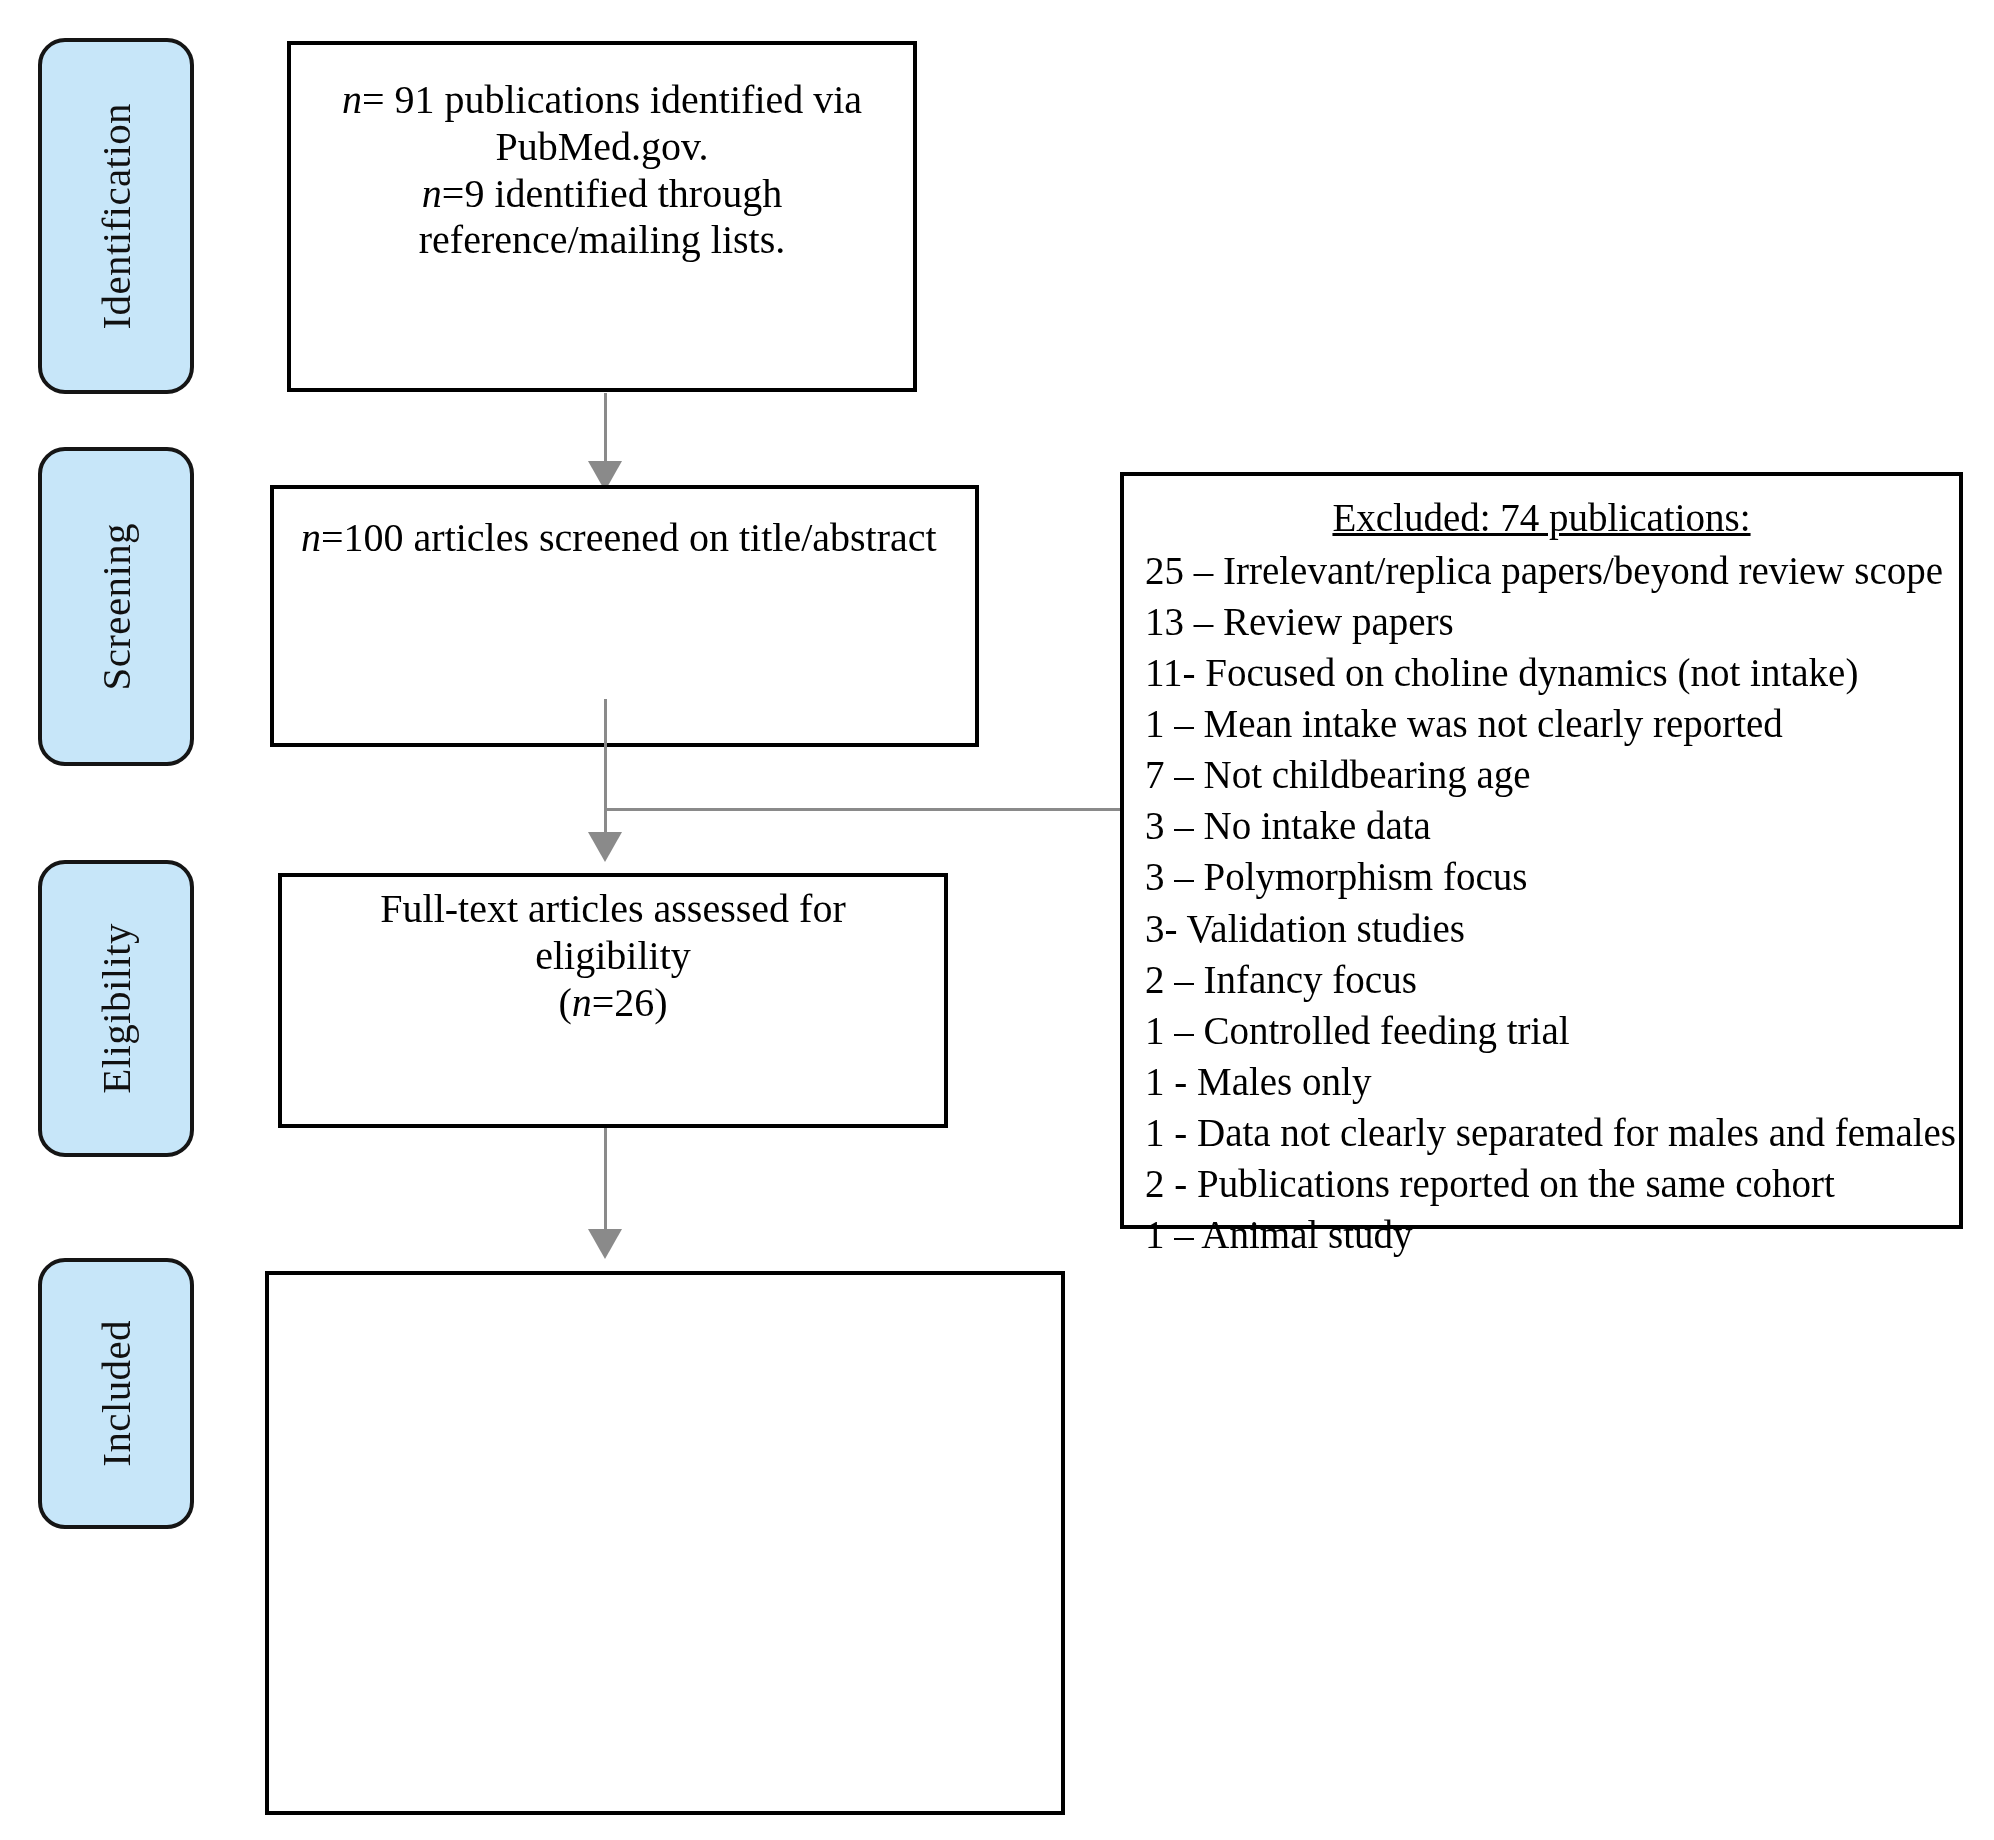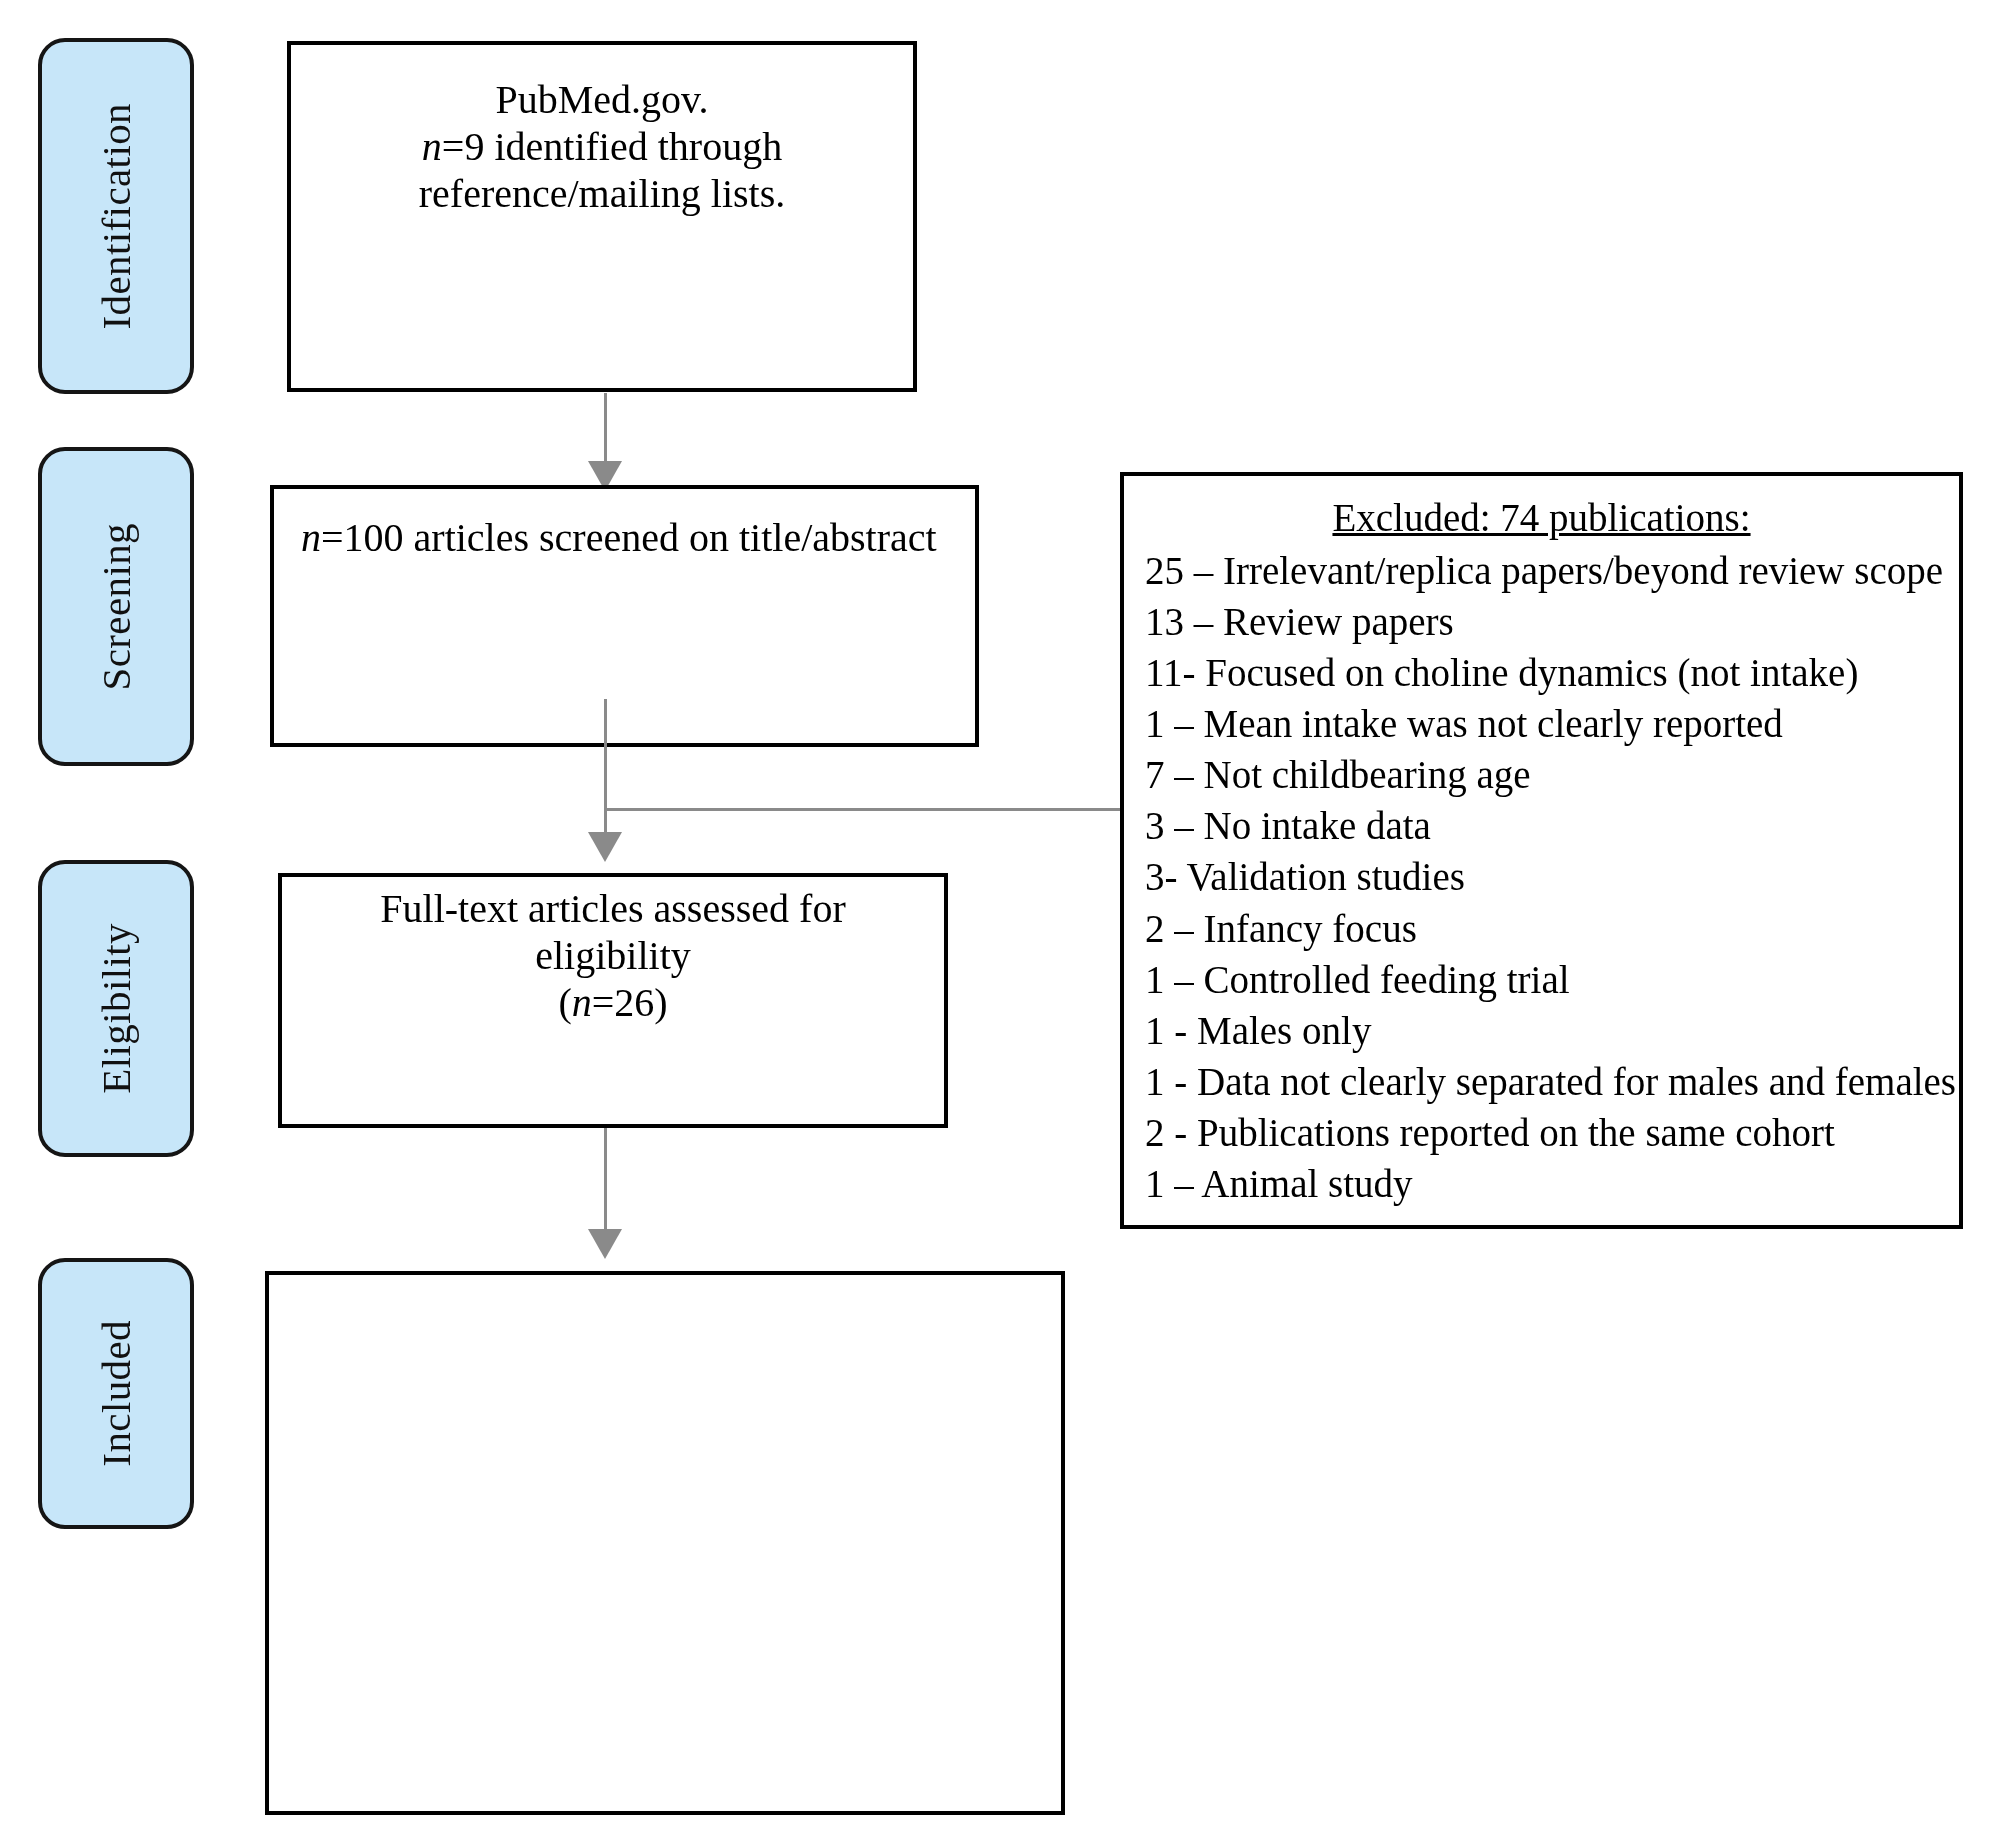--- a/index.html
+++ b/index.html
@@ -133,20 +133,21 @@
   <div class="stage-pill" style="left:38px; top:860px; width:156px; height:297px;">
     <span class="stage-pill-label">Eligibility</span>
   </div>
 
   <div class="stage-pill" style="left:38px; top:1258px; width:156px; height:271px;">
     <span class="stage-pill-label">Included</span>
   </div>
 
   <div class="flow-box" style="left:287px; top:41px; width:630px; height:351px;">
     <div class="box-text" style="padding-top:32px;">
+      <div><span class="it">n</span>= 91 publications identified via</div>
       <div>PubMed.gov.</div>
       <div><span class="it">n</span>=9 identified through</div>
       <div>reference/mailing lists.</div>
     </div>
   </div>
 
   <div class="v-line" style="left:604px; top:393px; height:72px;"></div>
   <div class="arrow-down" style="left:588px; top:461px;"></div>
 
   <div class="flow-box" style="left:270px; top:485px; width:709px; height:262px;">
@@ -177,20 +178,21 @@
 
   <div class="flow-box" style="left:1120px; top:472px; width:843px; height:757px;">
     <div class="excl-title" style="margin-top:19px;text-decoration:underline;">Excluded: 74 publications:</div>
     <ul class="excl-list">
       <li>25 – Irrelevant/replica papers/beyond review scope</li>
       <li>13 – Review papers</li>
       <li>11- Focused on choline dynamics (not intake)</li>
       <li>1 – Mean intake was not clearly reported</li>
       <li>7 – Not childbearing age</li>
       <li>3 – No intake data</li>
+      <li>3 – Polymorphism focus</li>
       <li>3- Validation studies</li>
       <li>2 – Infancy focus</li>
       <li>1 – Controlled feeding trial</li>
       <li>1 - Males only</li>
       <li>1 - Data not clearly separated for males and females</li>
       <li>2 - Publications reported on the same cohort</li>
       <li>1 – Animal study</li>
     </ul>
   </div>
 

